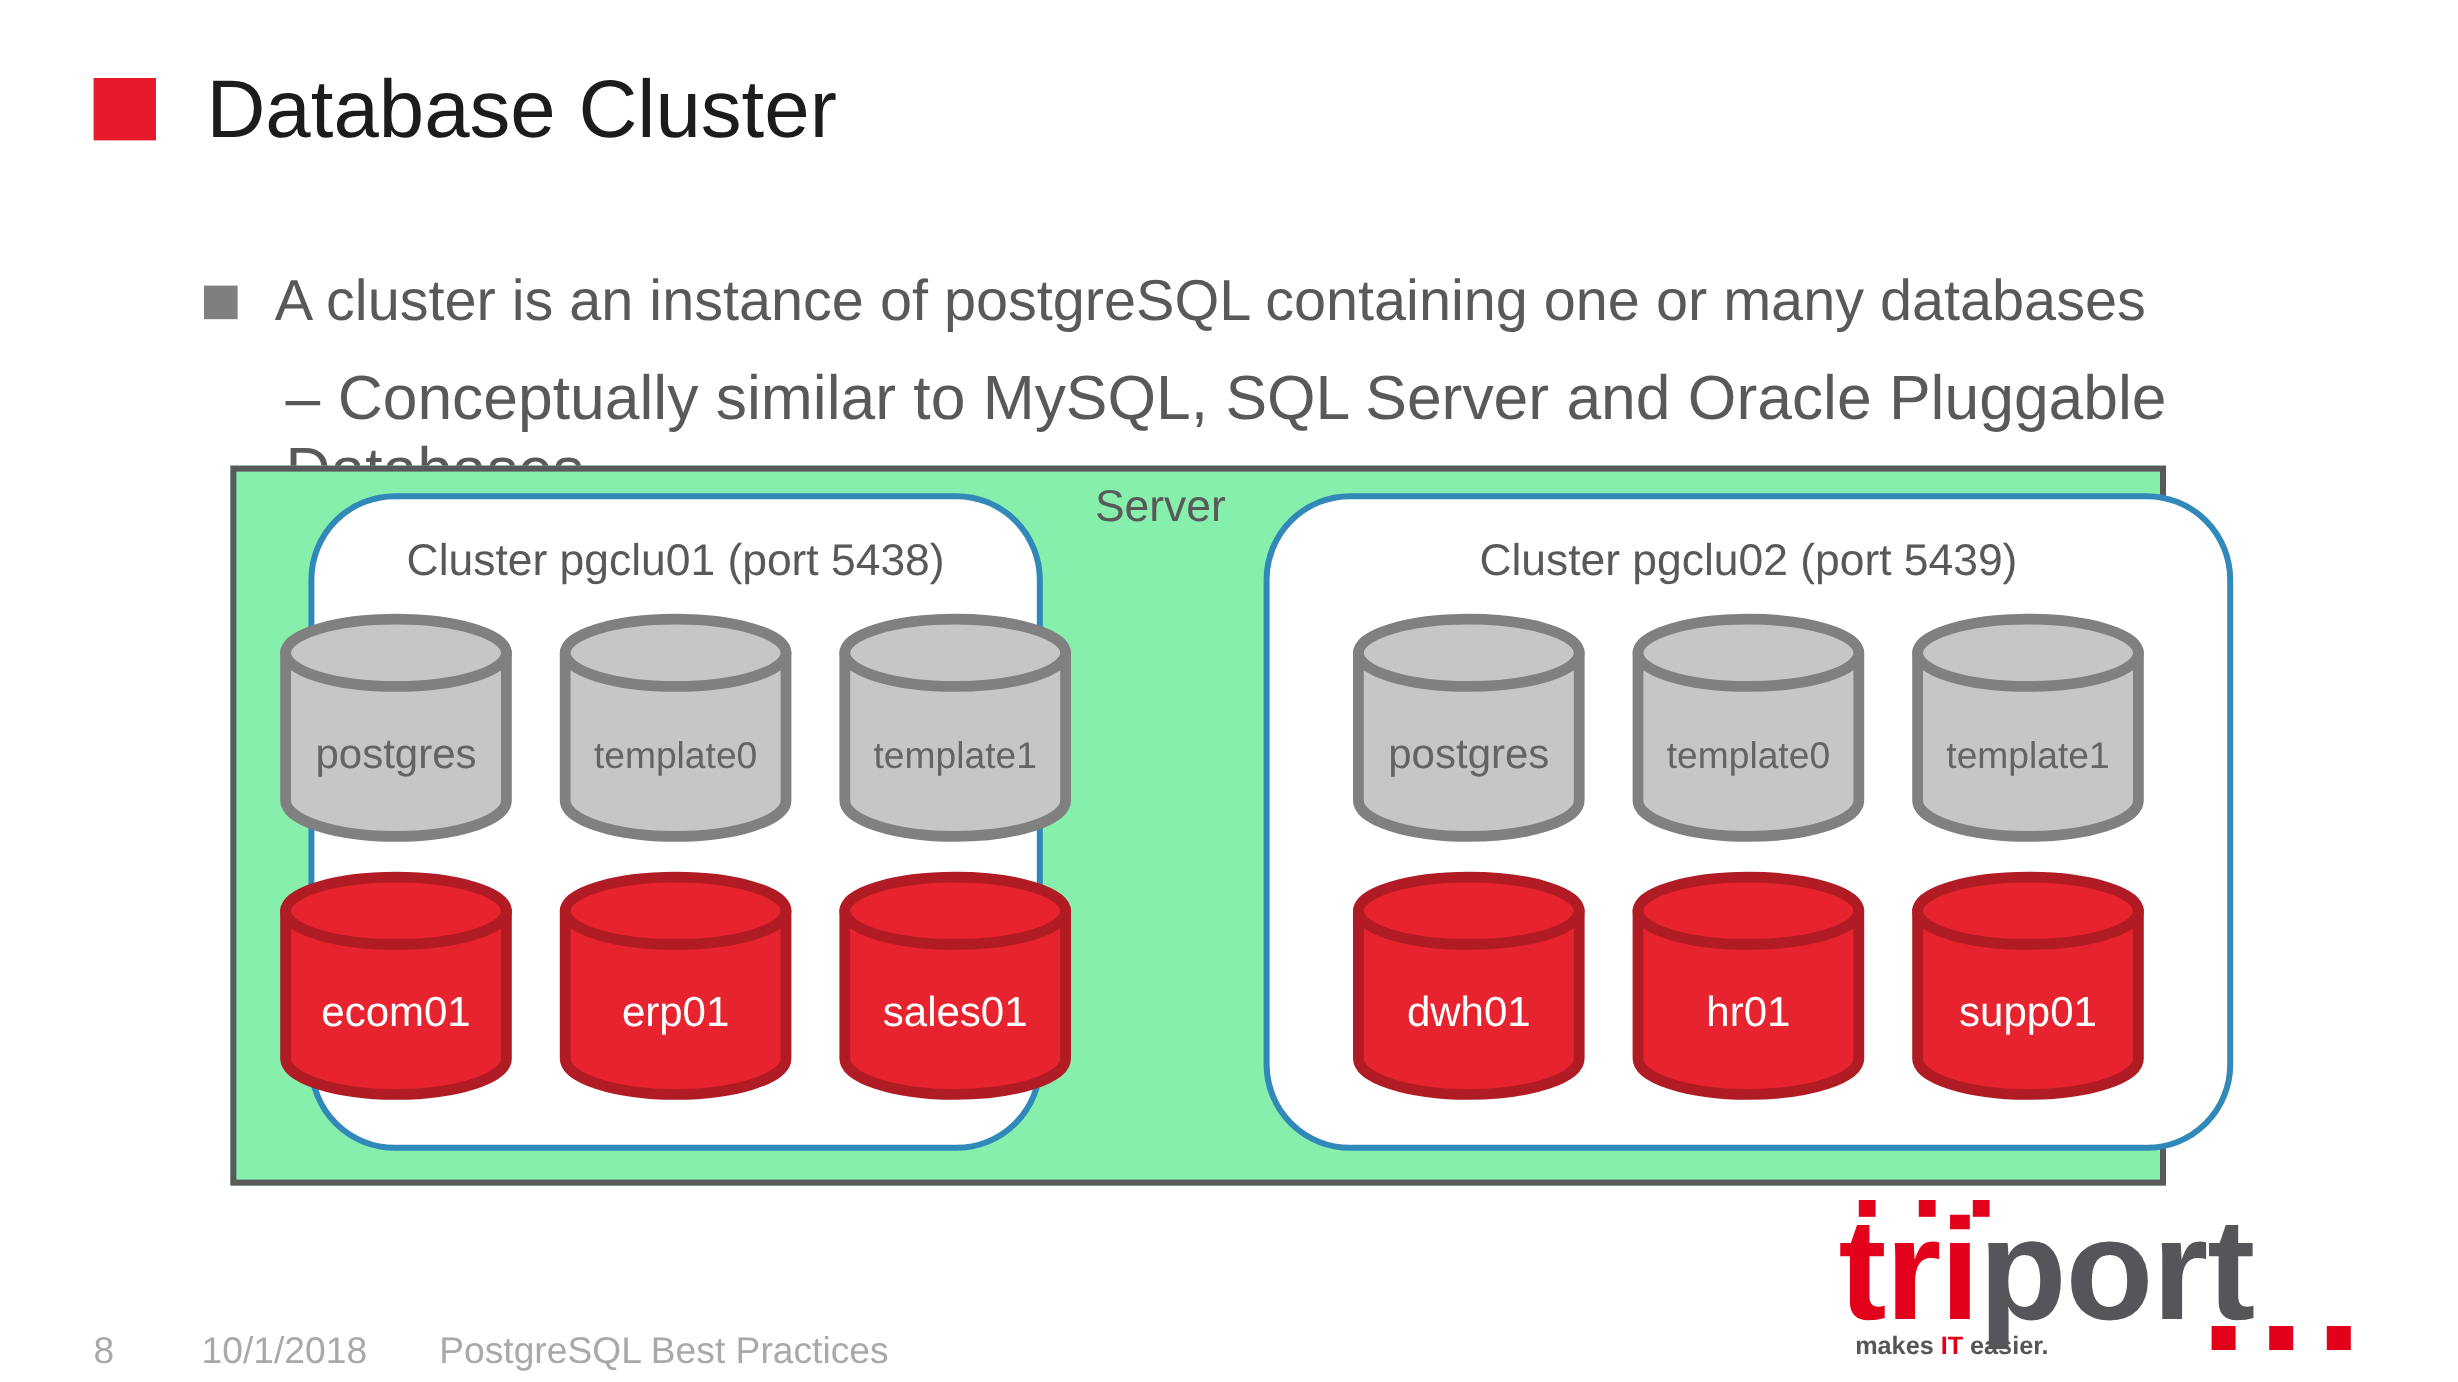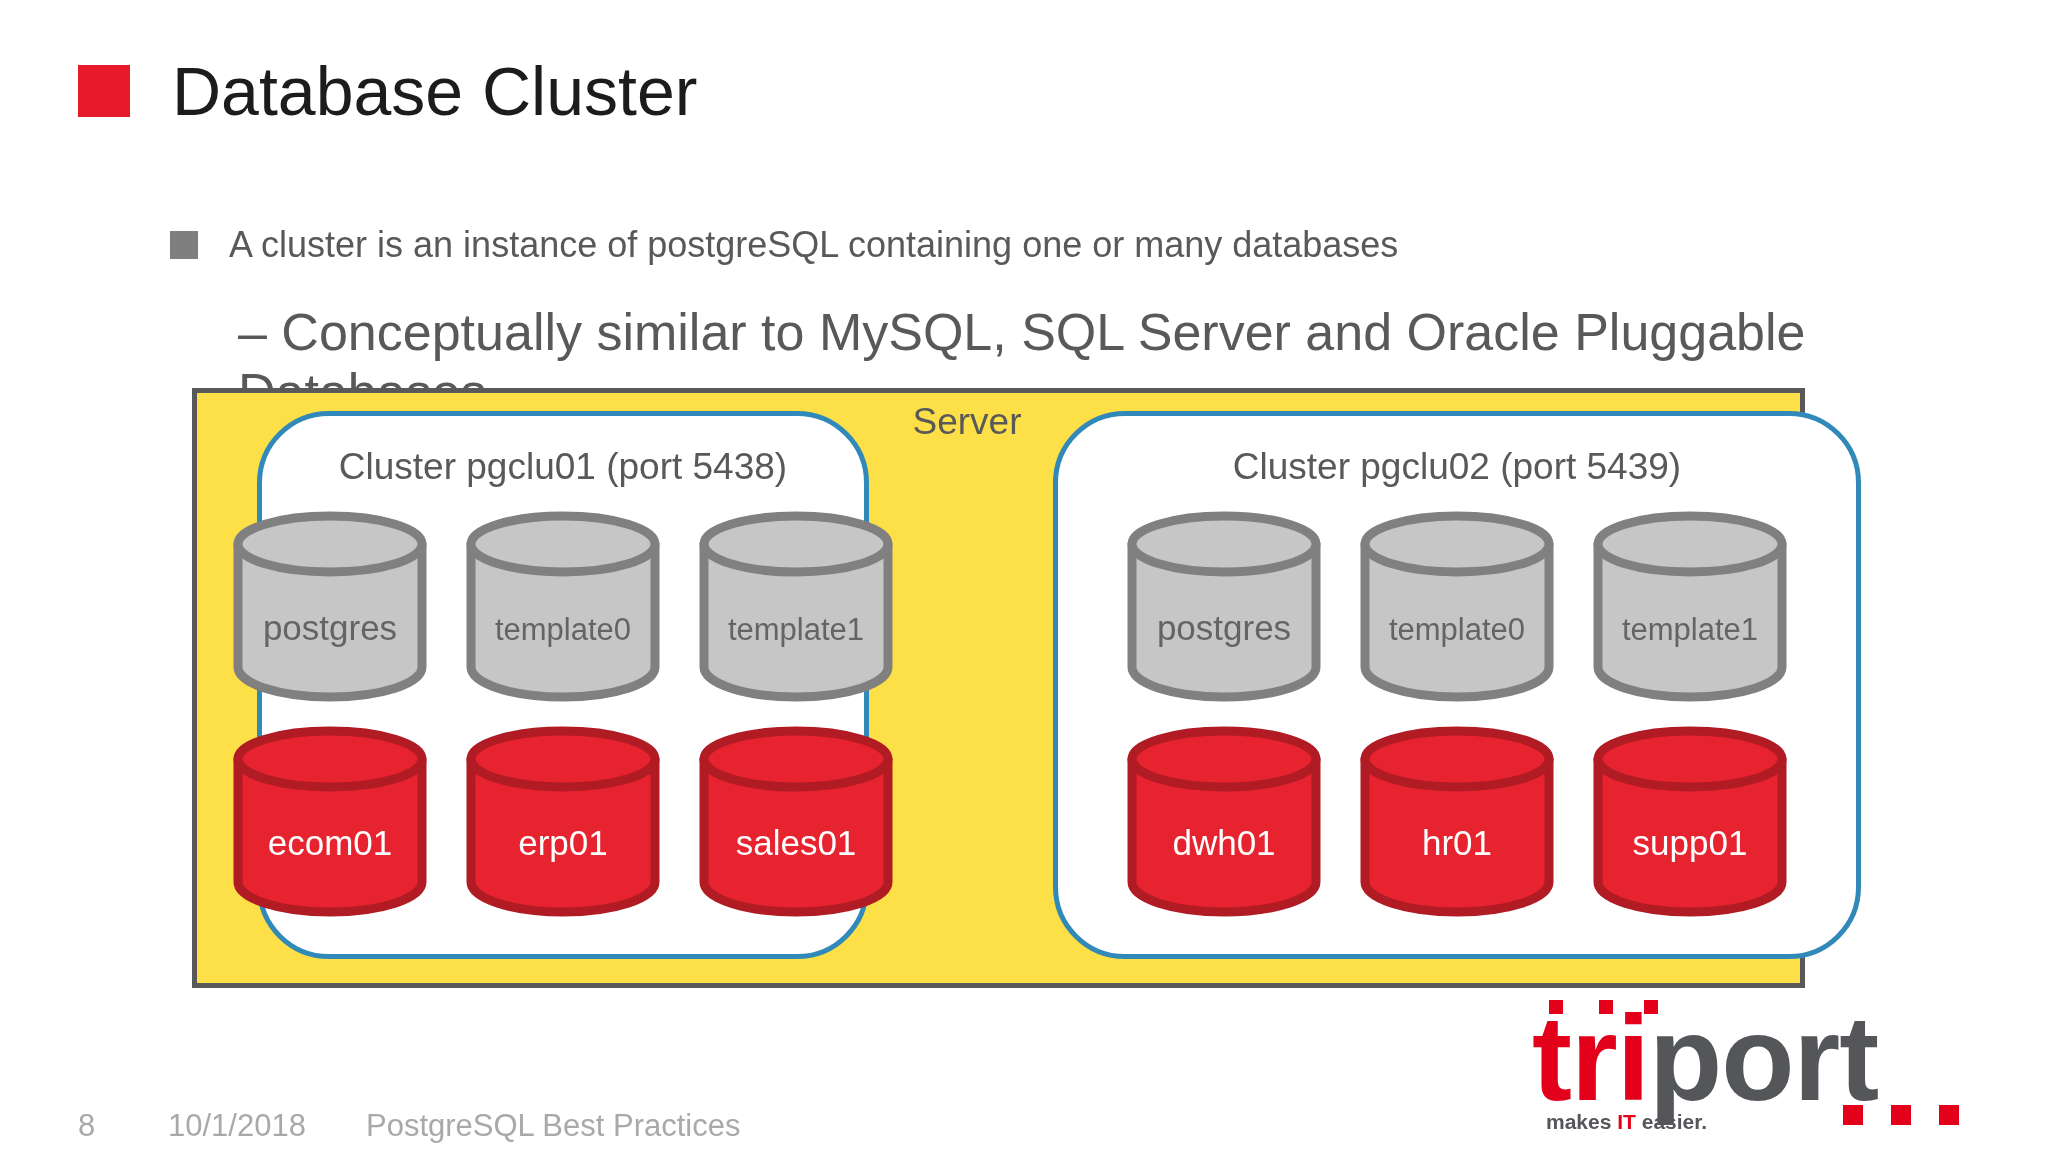--- a/index.html
+++ b/index.html
@@ -12,27 +12,27 @@
   }
 
   
   .slide-header { position:absolute; left:78px; top:52px; display:flex; align-items:center; gap:42px; }
   .title-square { width:52px; height:52px; background:var(--accent-red); }
   .slide-title { font-size:68px; font-weight:400; margin:0; color:var(--text-dark); letter-spacing:0; }
 
   
   .bullet-line { position:absolute; left:170px; top:224px; display:flex; align-items:center; gap:31px; }
   .bullet-square { width:28px; height:28px; background:var(--bullet-gray); flex:none; }
-  .bullet-text { font-size:36px; color:var(--text-gray); }
+  .bullet-text { font-size:48px; color:var(--text-gray); }
   .sub-bullet { position:absolute; left:238px; top:302px; font-size:52px; color:var(--text-gray); }
 
   
   .server-box {
     position:absolute; left:192px; top:388px; width:1613px; height:600px;
-    border:5px solid var(--server-border-gray); box-sizing:border-box; background:#fde047;
+    border:5px solid var(--server-border-gray); box-sizing:border-box; background:#86efac;
   }
   .server-label {
     position:absolute; left:770px; top:8px; transform:translateX(-50%);
     font-size:37px; color:var(--text-gray); white-space:nowrap;
   }
   .cluster {
     position:absolute; top:18px; height:548px; box-sizing:border-box;
     border:5px solid var(--cluster-border-blue); border-radius:72px;
     display:flex; flex-direction:column; align-items:center; background:#ffffff;
   }

